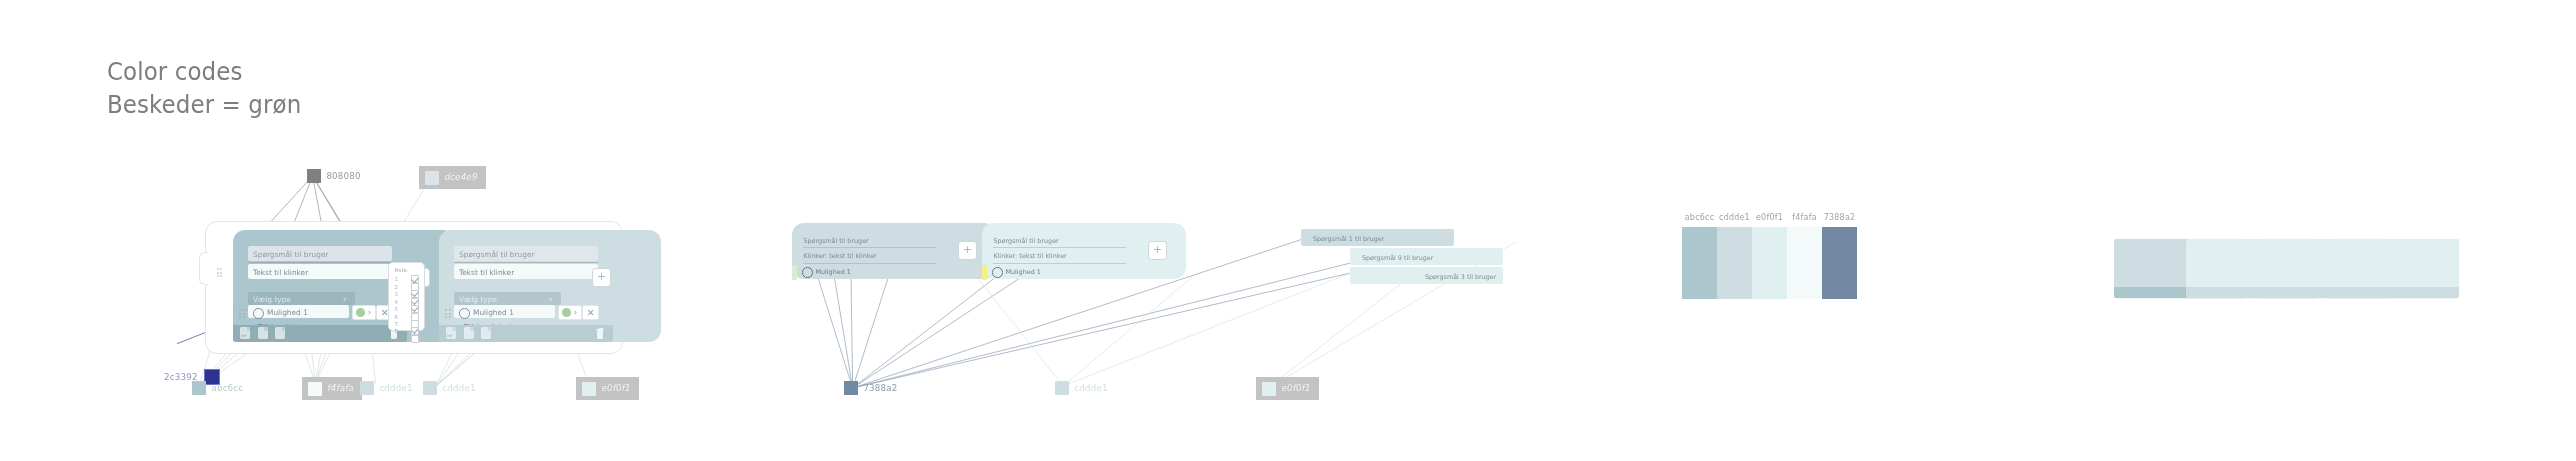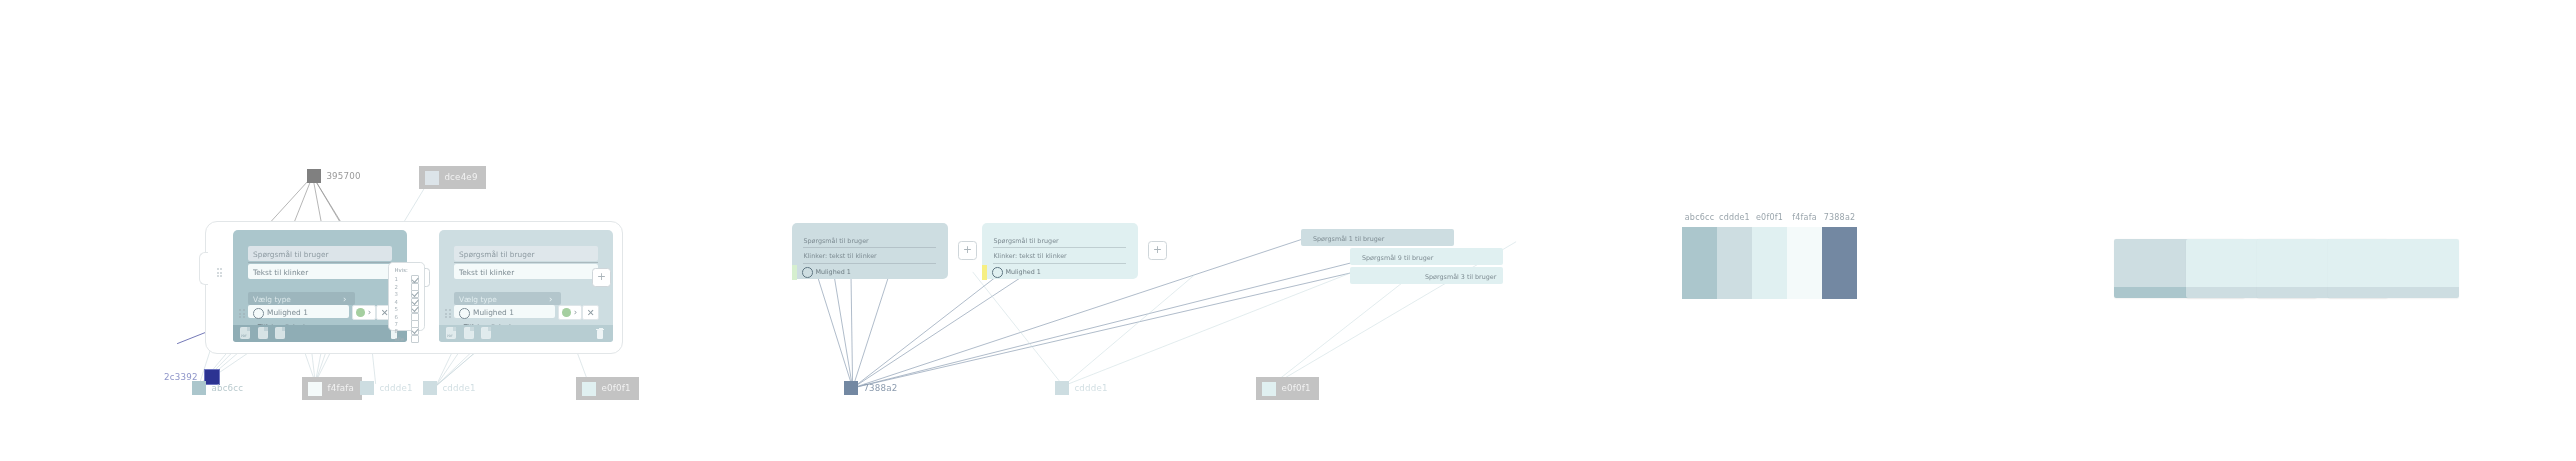--- a/index.html
+++ b/index.html
@@ -19,31 +19,31 @@
   }
 
   
   .wires{position:absolute;left:0;top:0;width:2576px;height:462px;pointer-events:none;}
 
   
   .chip{position:absolute;display:flex;align-items:center;gap:5.4px;white-space:nowrap;}
   .chip .sw{width:14px;height:14px;flex:0 0 auto;}
   .chip .hex{font-size:8.7px;line-height:8.7px;letter-spacing:0.2px;}
   .chip.boxed{padding:4.7px 8px 4.7px 6px;background:#c3c3c3;}
-  .chip.boxed .hex{color:#f2f2f2;}
+  .chip.boxed .hex{color:#f2f2f2;font-style:italic;}
 
   
   .frame{
     position:absolute;border:1.1px solid #e2e6e8;border-radius:12px;background:#fff;
   }
   .tab-notch{
     position:absolute;left:-7.4px;top:29.5px;width:8px;height:31px;
     border:1.1px solid #e2e6e8;border-right:none;border-radius:6px 0 0 6px;background:#fff;
   }
-  .card{position:absolute;border-radius:5px;}
+  .card{position:absolute;border-radius:12px;padding-left:48px;}
   .bar{position:absolute;border-radius:2px;}
   .txt{position:absolute;white-space:nowrap;font-size:7.4px;line-height:7.4px;color:#6d7b82;}
   .txt.sm{font-size:6.4px;line-height:6.4px;}
   .underline{position:absolute;height:0.9px;background:#8e9ba2;opacity:.55;}
   .plusbox{
     position:absolute;width:17px;height:17px;border:0.9px solid #cfd6da;border-radius:3.4px;
     display:flex;align-items:center;justify-content:center;color:#aab4ba;font-size:10.7px;line-height:1;
     background:#fff;
   }
   .grip{position:absolute;display:grid;grid-template-columns:repeat(2,2px);gap:1.7px;opacity:.55;}
@@ -83,20 +83,24 @@
   .mini{position:absolute;top:239px;width:131px;height:59px;border-radius:2px;overflow:hidden;
     box-shadow:0 0.7px 1.3px rgba(0,0,0,.05);}
   .mini .top{height:48px;}
   .mini .bot{height:10.7px;}
 </style>
 </head>
 <body>
 
 <div id="board">
 
+  <div class="title-block">
+    <div class="title-line">Color codes</div>
+    <div class="title-line">Beskeder = grøn</div>
+  </div>
 
   <svg class="wires" viewBox="0 0 3840 688">
     <g stroke="#7e7e7e" stroke-width="1" fill="none" opacity=".85">
       <path d="M466 262 L360 378"></path>
       <path d="M466 262 L520 350"></path>
       <path d="M466 262 L560 420"></path>
       <path d="M466 262 L505 470"></path>
       <path d="M466 262 L392 448"></path>
     </g>
     <g stroke="#b9ccd2" stroke-width="0.8" fill="none" opacity=".85">
@@ -137,21 +141,21 @@
       <path d="M1585 575 L1450 405"></path>
       <path d="M1585 575 L1780 410"></path>
       <path d="M1585 575 L2030 400"></path>
       <path d="M1890 578 L2120 398"></path>
       <path d="M1890 578 L2260 360"></path>
     </g>
   </svg>
 
   <div class="chip" style="left:307px;top:169px;">
     <span class="sw" style="background:#808080"></span>
-    <span class="hex" style="color:#9a9a9a">395700</span>
+    <span class="hex" style="color:#9a9a9a">808080</span>
   </div>
 
   <div class="chip boxed" style="left:419px;top:166px;">
     <span class="sw" style="background:#dce4e9"></span>
     <span class="hex">dce4e9</span>
   </div>
 
   <div class="chip" style="left:164px;top:337px;margin-top:32px;">
     <span class="hex" style="color:#8e95c9;margin-right:1.3px">2c3392</span>
     <span class="sw" style="background:#2c3392;border:1.3px solid #6d74c0"></span>

